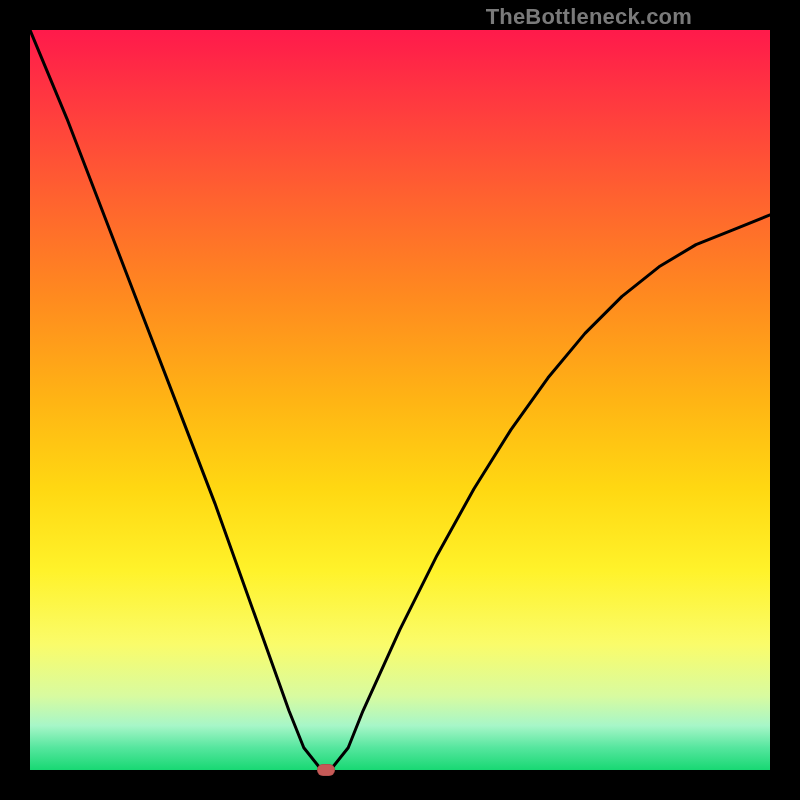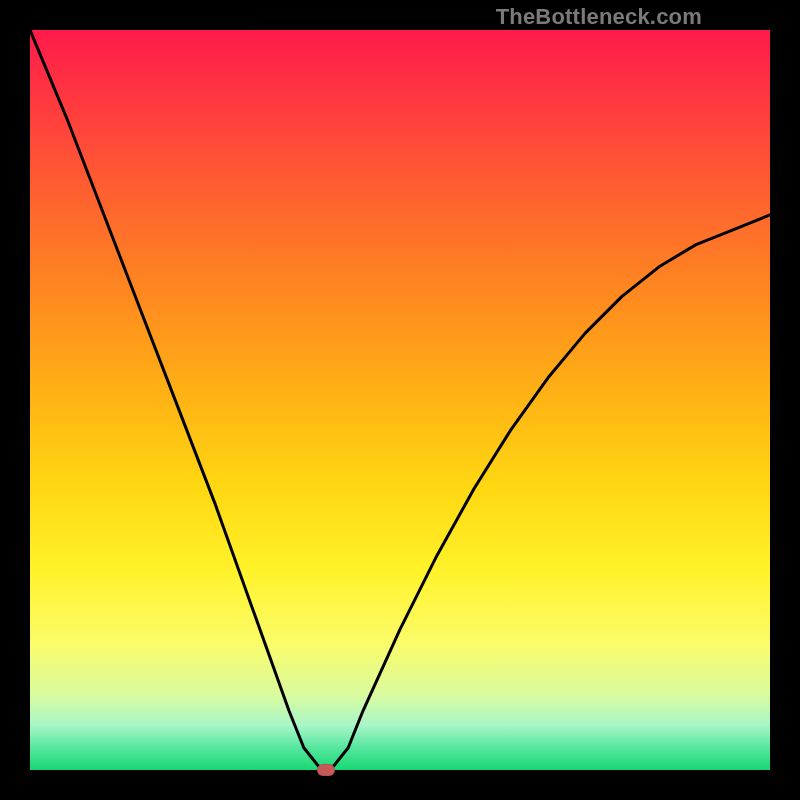--- a/index.html
+++ b/index.html
@@ -9,21 +9,20 @@
     height: 800px;
     overflow: hidden;
     background: #000;
     font-family: Arial, Helvetica, sans-serif;
   }
   .frame {
     position: relative;
     width: 704px;
     height: 800px;
     background: #000;
-    padding-left: 10px;
   }
   .watermark {
     position: absolute;
     top: 4px;
     right: 12px;
     color: #7a7a7a;
     font-size: 22px;
     font-weight: 600;
     letter-spacing: 0.2px;
     user-select: none;

